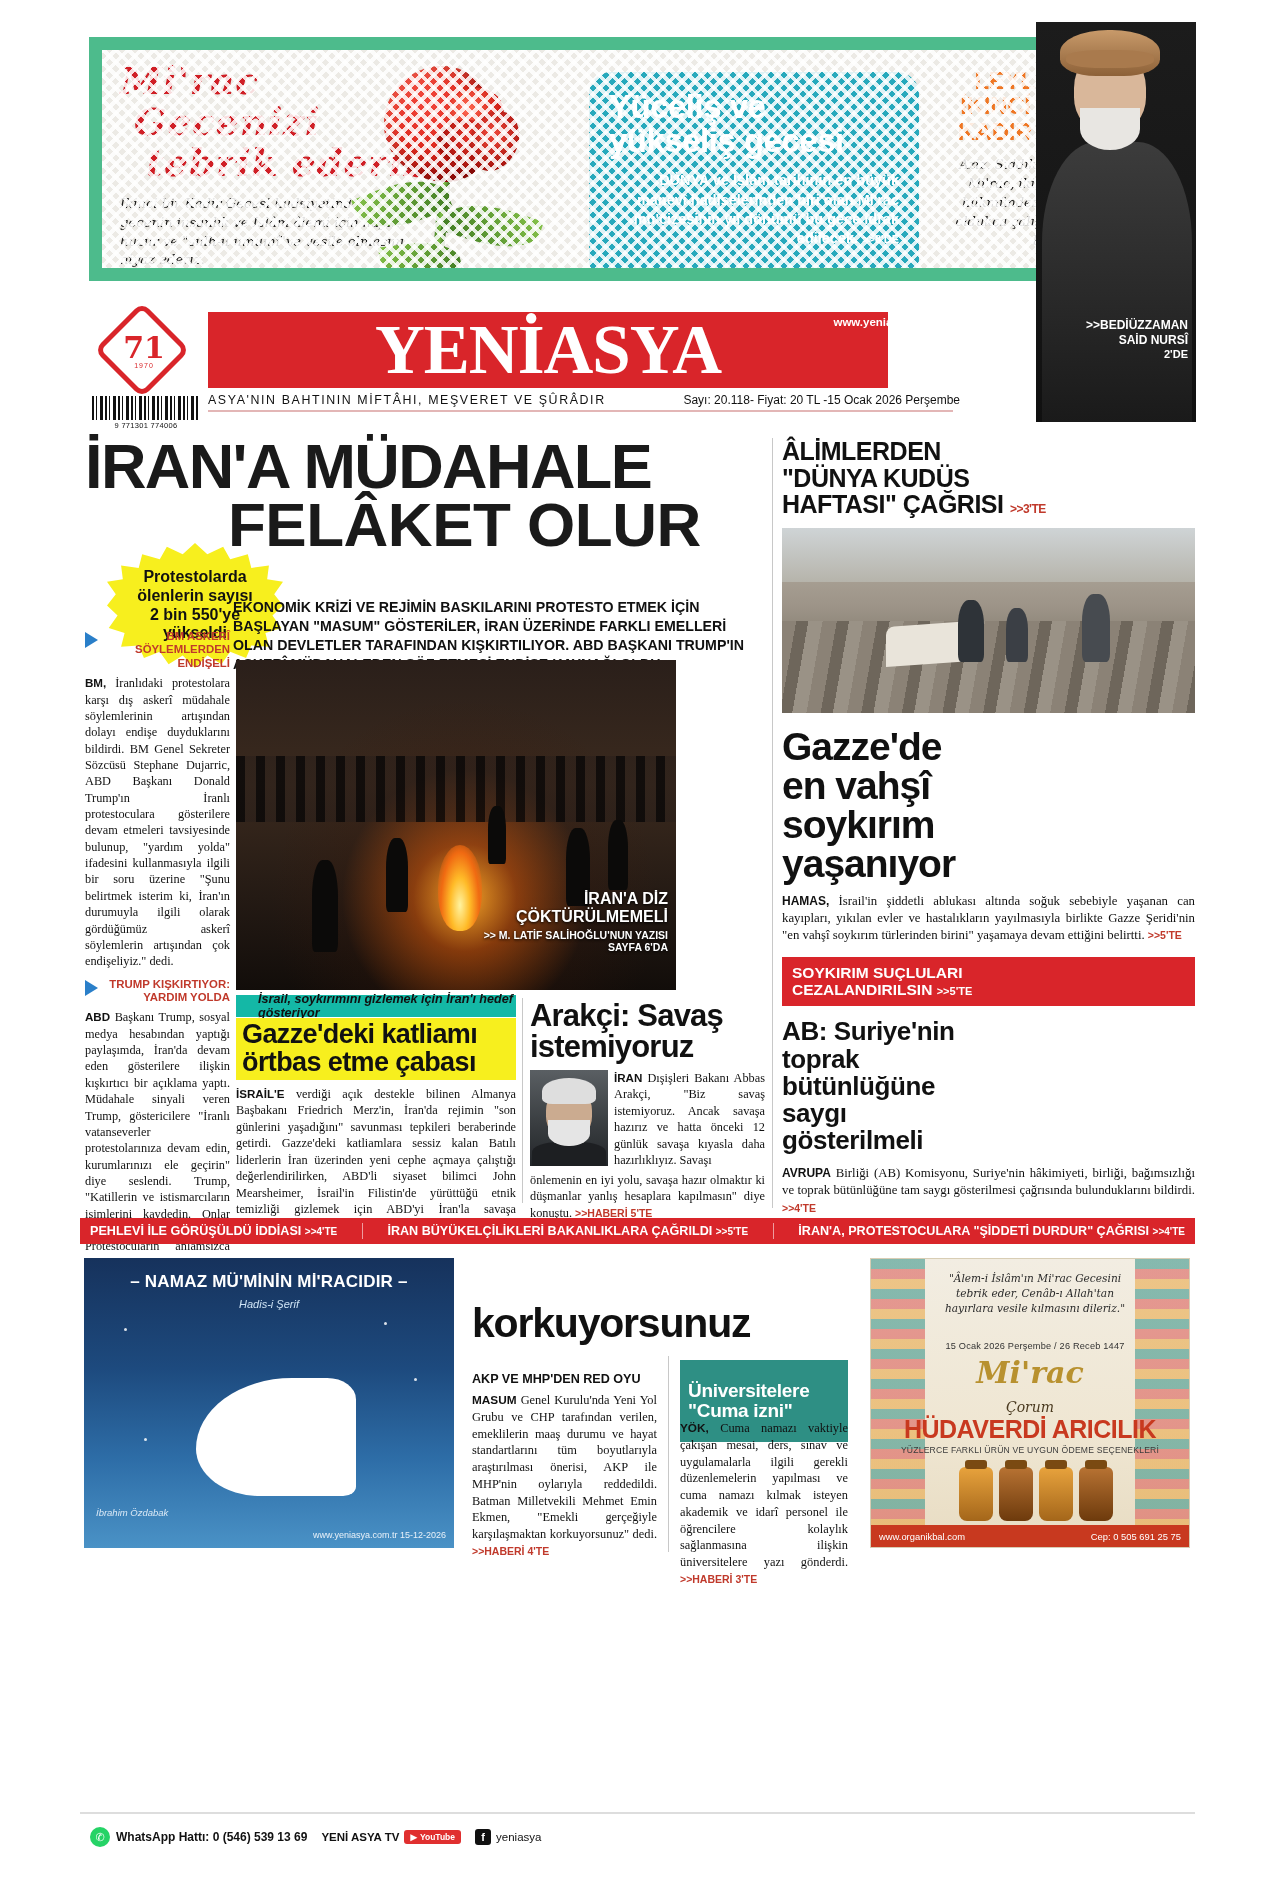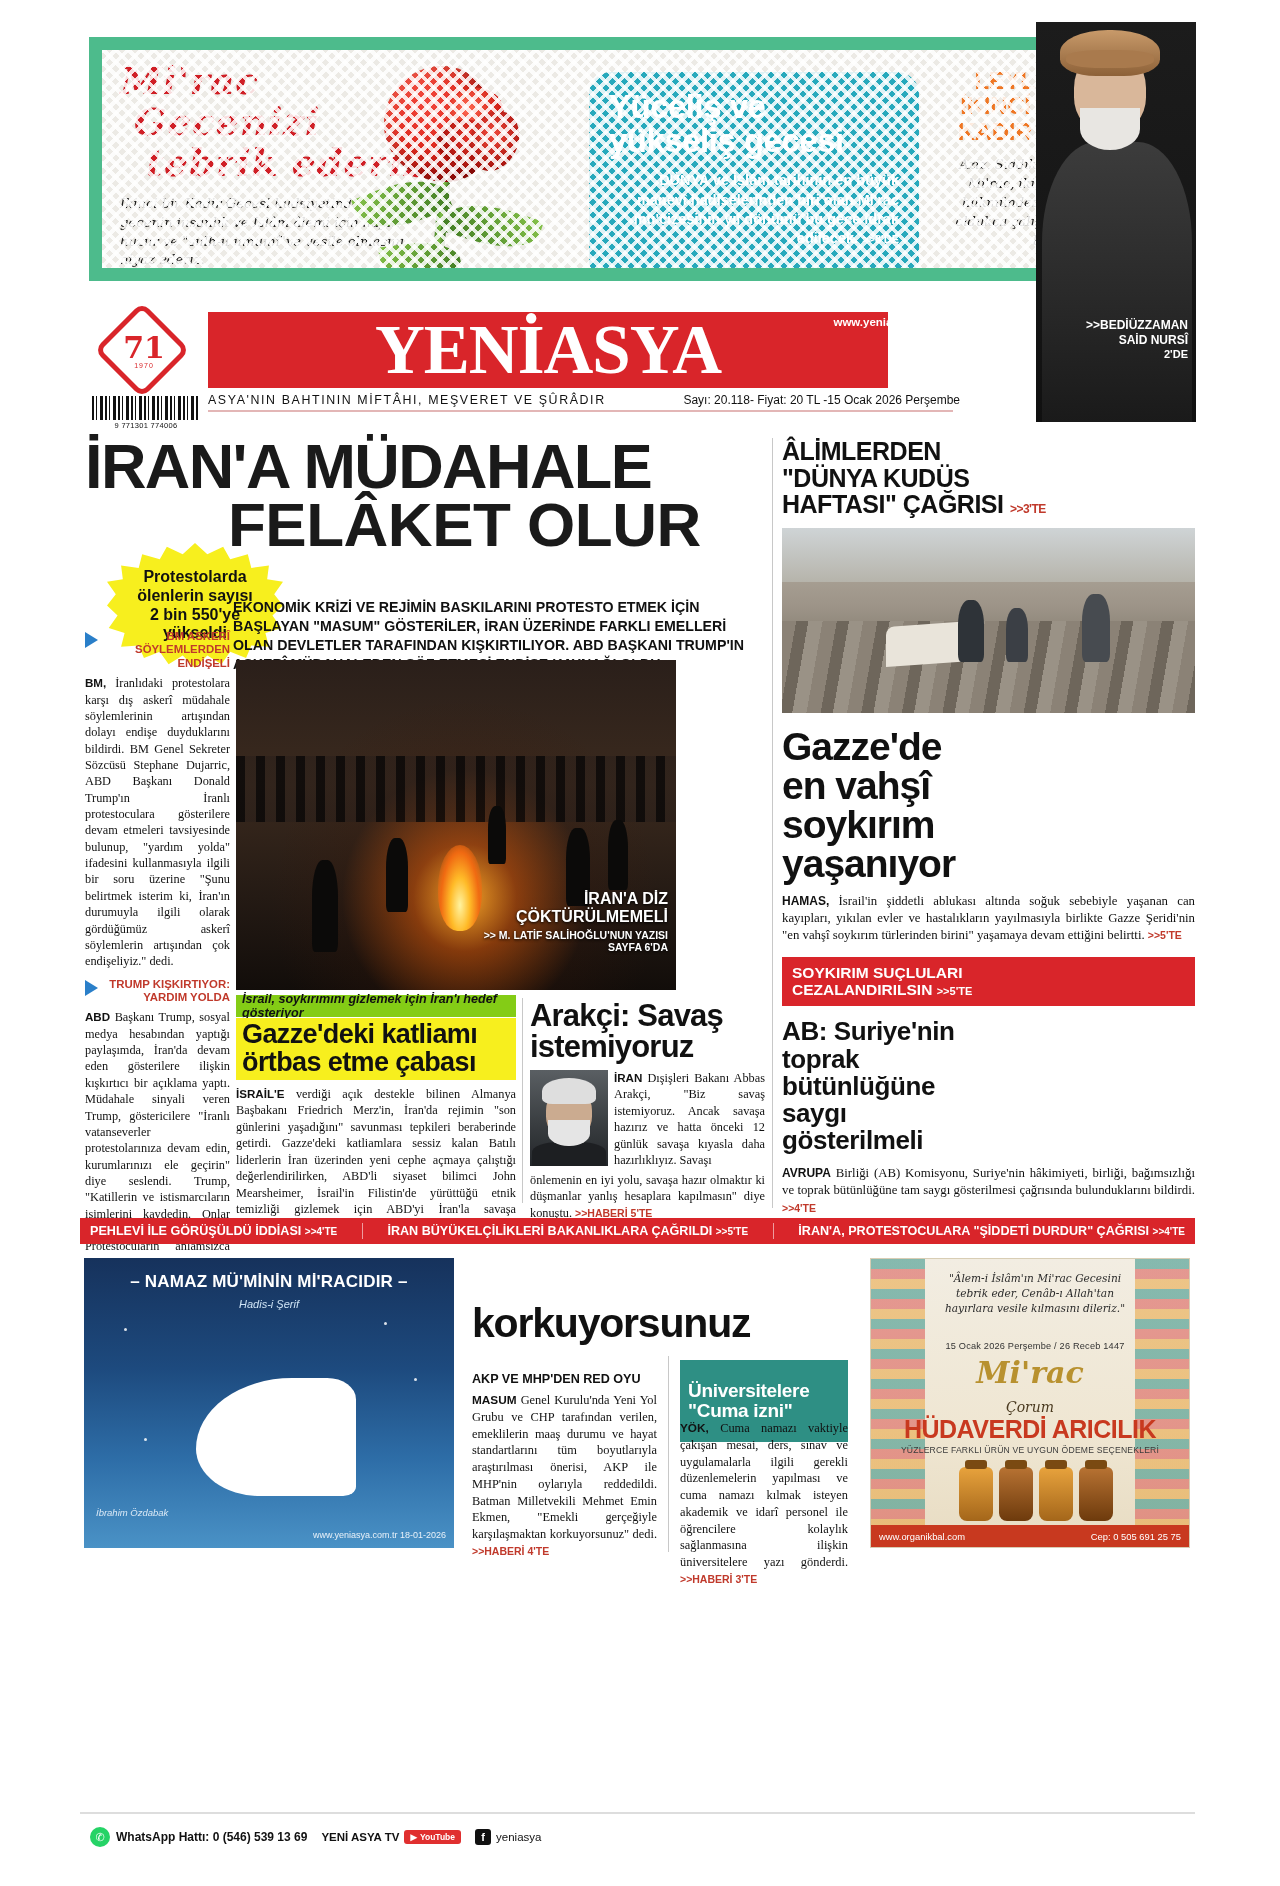--- a/index.html
+++ b/index.html
@@ -204,22 +204,22 @@
     background: repeating-linear-gradient(90deg, rgba(10,8,8,.85) 0 9px, rgba(40,30,26,.5) 9px 20px); }
   .photo-cap {
     position:absolute; right:8px; bottom:36px; width:200px; text-align:right;
     color:#fff; font-weight:700; font-size:16px; line-height:1.08; text-shadow:0 1px 3px #000;
   }
   .photo-cap .sub { font-size:10.5px; font-weight:700; margin-top:4px; line-height:1.2;}
 
   
   .ystrip {
     position:absolute; left:236px; top:995px; width:280px; height:22px;
-    background:#84cc16; color:#111; font-style:italic; font-weight:700; font-size:12.6px;
-    display:flex; align-items:center; padding-left:6px;
+    background:#14b8a6; color:#111; font-style:italic; font-weight:700; font-size:12.6px;
+    display:flex; align-items:center; padding-left:22px;
   }
   .gz-head {
     position:absolute; left:236px; top:1018px; width:280px; height:62px; background:#f7ef1e;
     font-size:27px; font-weight:700; line-height:1.02; color:#111; padding:3px 6px 0 6px; letter-spacing:-.6px;
   }
   .gz-body {
     position:absolute; left:236px; top:1086px; width:280px;
     font-family:"Liberation Serif", serif; font-size:12.3px; line-height:1.34; text-align:justify; color:#111;
   }
   .gz-body b { font-family:"Liberation Sans", sans-serif; font-size:11.6px; }
@@ -636,21 +636,21 @@
 
     <div class="b-illus">
       <div class="ttl">– NAMAZ MÜ'MİNİN Mİ'RACIDIR –</div>
       <div class="sub">Hadis-i Şerif</div>
       <div class="star" style="left:40px; top:70px;"></div>
       <div class="star" style="left:300px; top:64px;"></div>
       <div class="star" style="left:330px; top:120px;"></div>
       <div class="star" style="left:60px; top:180px;"></div>
       <div class="pray"></div>
       <div class="sign">İbrahim Özdabak</div>
-      <div class="url">www.yeniasya.com.tr  18-01-2026</div>
+      <div class="url">www.yeniasya.com.tr  15-12-2026</div>
     </div>
 
     <div class="b-head">
       <br>
       <span>korkuyorsunuz</span>
     </div>
     <div class="b-kicker">AKP VE MHP'DEN RED OYU</div>
     <div class="b-body">
       <b>MASUM</b>
       <span>Genel Kurulu'nda Yeni Yol Grubu ve CHP tarafından verilen, emeklilerin maaş durumu ve hayat standartlarını tüm boyutlarıyla araştırılması önerisi, AKP ile MHP'nin oylarıyla reddedildi. Batman Milletvekili Mehmet Emin Ekmen, "Emekli gerçeğiyle karşılaşmaktan korkuyorsunuz" dedi.</span>

